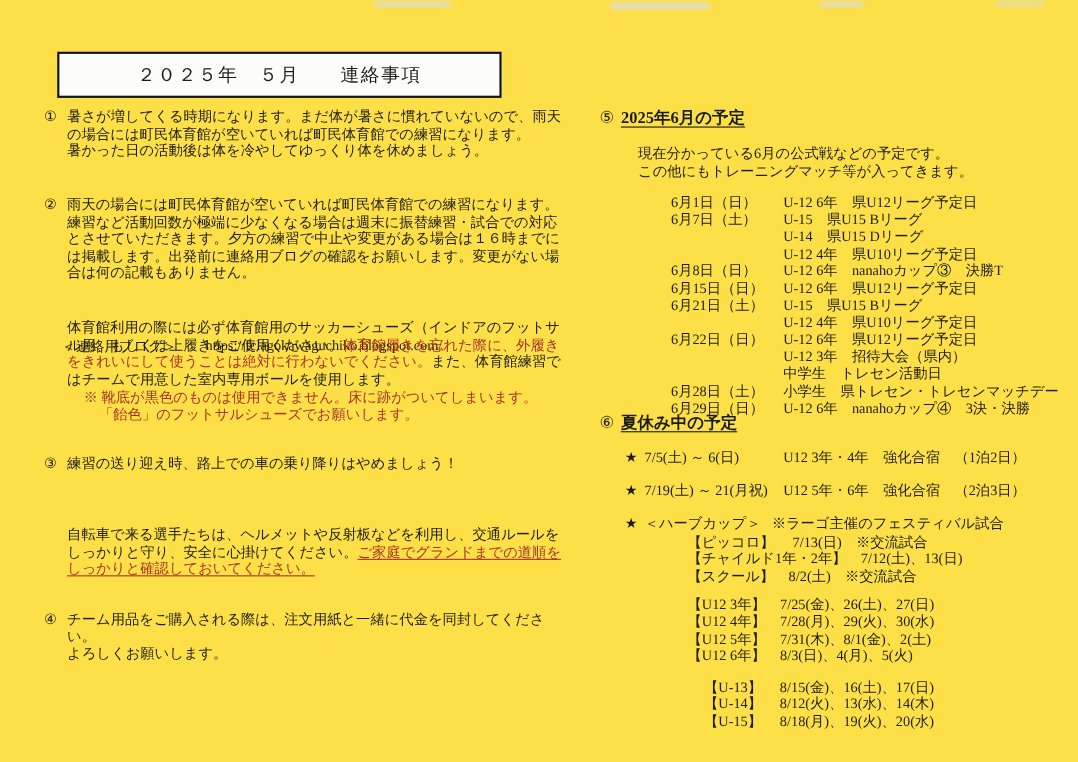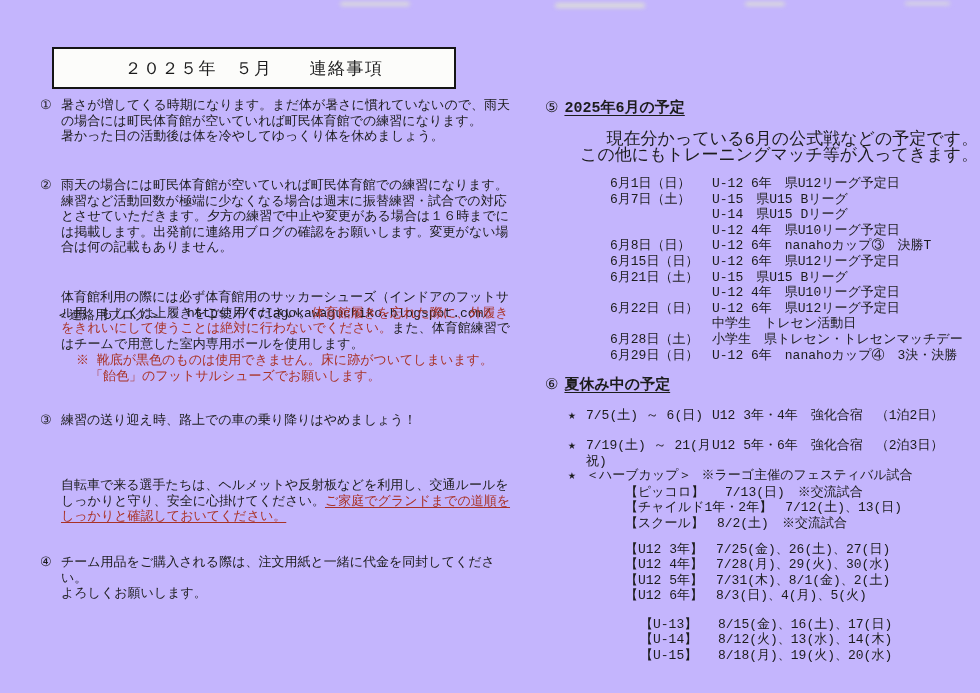--- a/index.html
+++ b/index.html
@@ -1,34 +1,34 @@
 <!DOCTYPE html>
 <html><head>
 <meta charset="utf-8">
 <style>
   html,body{margin:0;padding:0;background:#8a8a8a;}
   .page{
-    position:relative;width:980px;height:693px;background:#c4b5fd;overflow:hidden;
-    font-family:Liberation Mono, monospace;color:#1c1c1c;
+    position:relative;width:980px;height:693px;background:#fde047;overflow:hidden;
+    font-family:Liberation Serif, serif;color:#1c1c1c;
   }
   .p{font-size:13px;line-height:15.5px;}
   .numpara{position:absolute;display:flex;}
   .numpara .num{width:21px;flex:0 0 21px;}
   .numpara .body{width:450px;}
   .red{color:#a93226;}
   .red-u{color:#a93226;text-decoration:underline;text-underline-offset:2px;}
   .title-box{
     position:absolute;left:52px;top:47px;width:400px;height:38px;
     border:2px solid #151515;display:flex;align-items:center;justify-content:center;
     font-size:17px;letter-spacing:1.5px;background:#fcfcfa;
   }
   .heading{position:absolute;display:flex;font-size:15px;font-weight:bold;}
   .heading .hnum{margin-right:6px;font-weight:normal;}
   .heading .htext{text-decoration:underline;text-underline-offset:3px;}
-  .intro{position:absolute;font-size:17px;line-height:16px;text-align:right;}
+  .intro{position:absolute;font-size:13px;line-height:16px;}
   .sched{position:absolute;font-size:13px;}
   .sched .srow{display:flex;height:15.6px;line-height:15.6px;}
   .sched .sdate{width:102px;flex:0 0 102px;}
   .camp{position:absolute;display:flex;font-size:13px;line-height:15.5px;}
   .camp .star{width:18px;flex:0 0 18px;}
   .camp .period{width:126px;flex:0 0 126px;}
   .harp-head{position:absolute;display:flex;font-size:13px;line-height:15.5px;}
   .harp-head .star{width:18px;flex:0 0 18px;}
   .listblock{position:absolute;font-size:13px;line-height:15.3px;}
   .smudge{position:absolute;background:#dcdcda;filter:blur(2px);border-radius:3px;}
@@ -139,20 +139,24 @@
     <div class="srow">
         <span class="sdate"></span>
         <span>U-12 4年　県U10リーグ予定日</span>
       </div>
     <div class="srow">
         <span class="sdate">6月22日（日）</span>
         <span>U-12 6年　県U12リーグ予定日</span>
       </div>
     <div class="srow">
         <span class="sdate"></span>
+        <span>U-12 3年　招待大会（県内）</span>
+      </div>
+    <div class="srow">
+        <span class="sdate"></span>
         <span>中学生　トレセン活動日</span>
       </div>
     <div class="srow">
         <span class="sdate">6月28日（土）</span>
         <span>小学生　県トレセン・トレセンマッチデー</span>
       </div>
     <div class="srow">
         <span class="sdate">6月29日（日）</span>
         <span>U-12 6年　nanahoカップ④　3決・決勝</span>
       </div>

